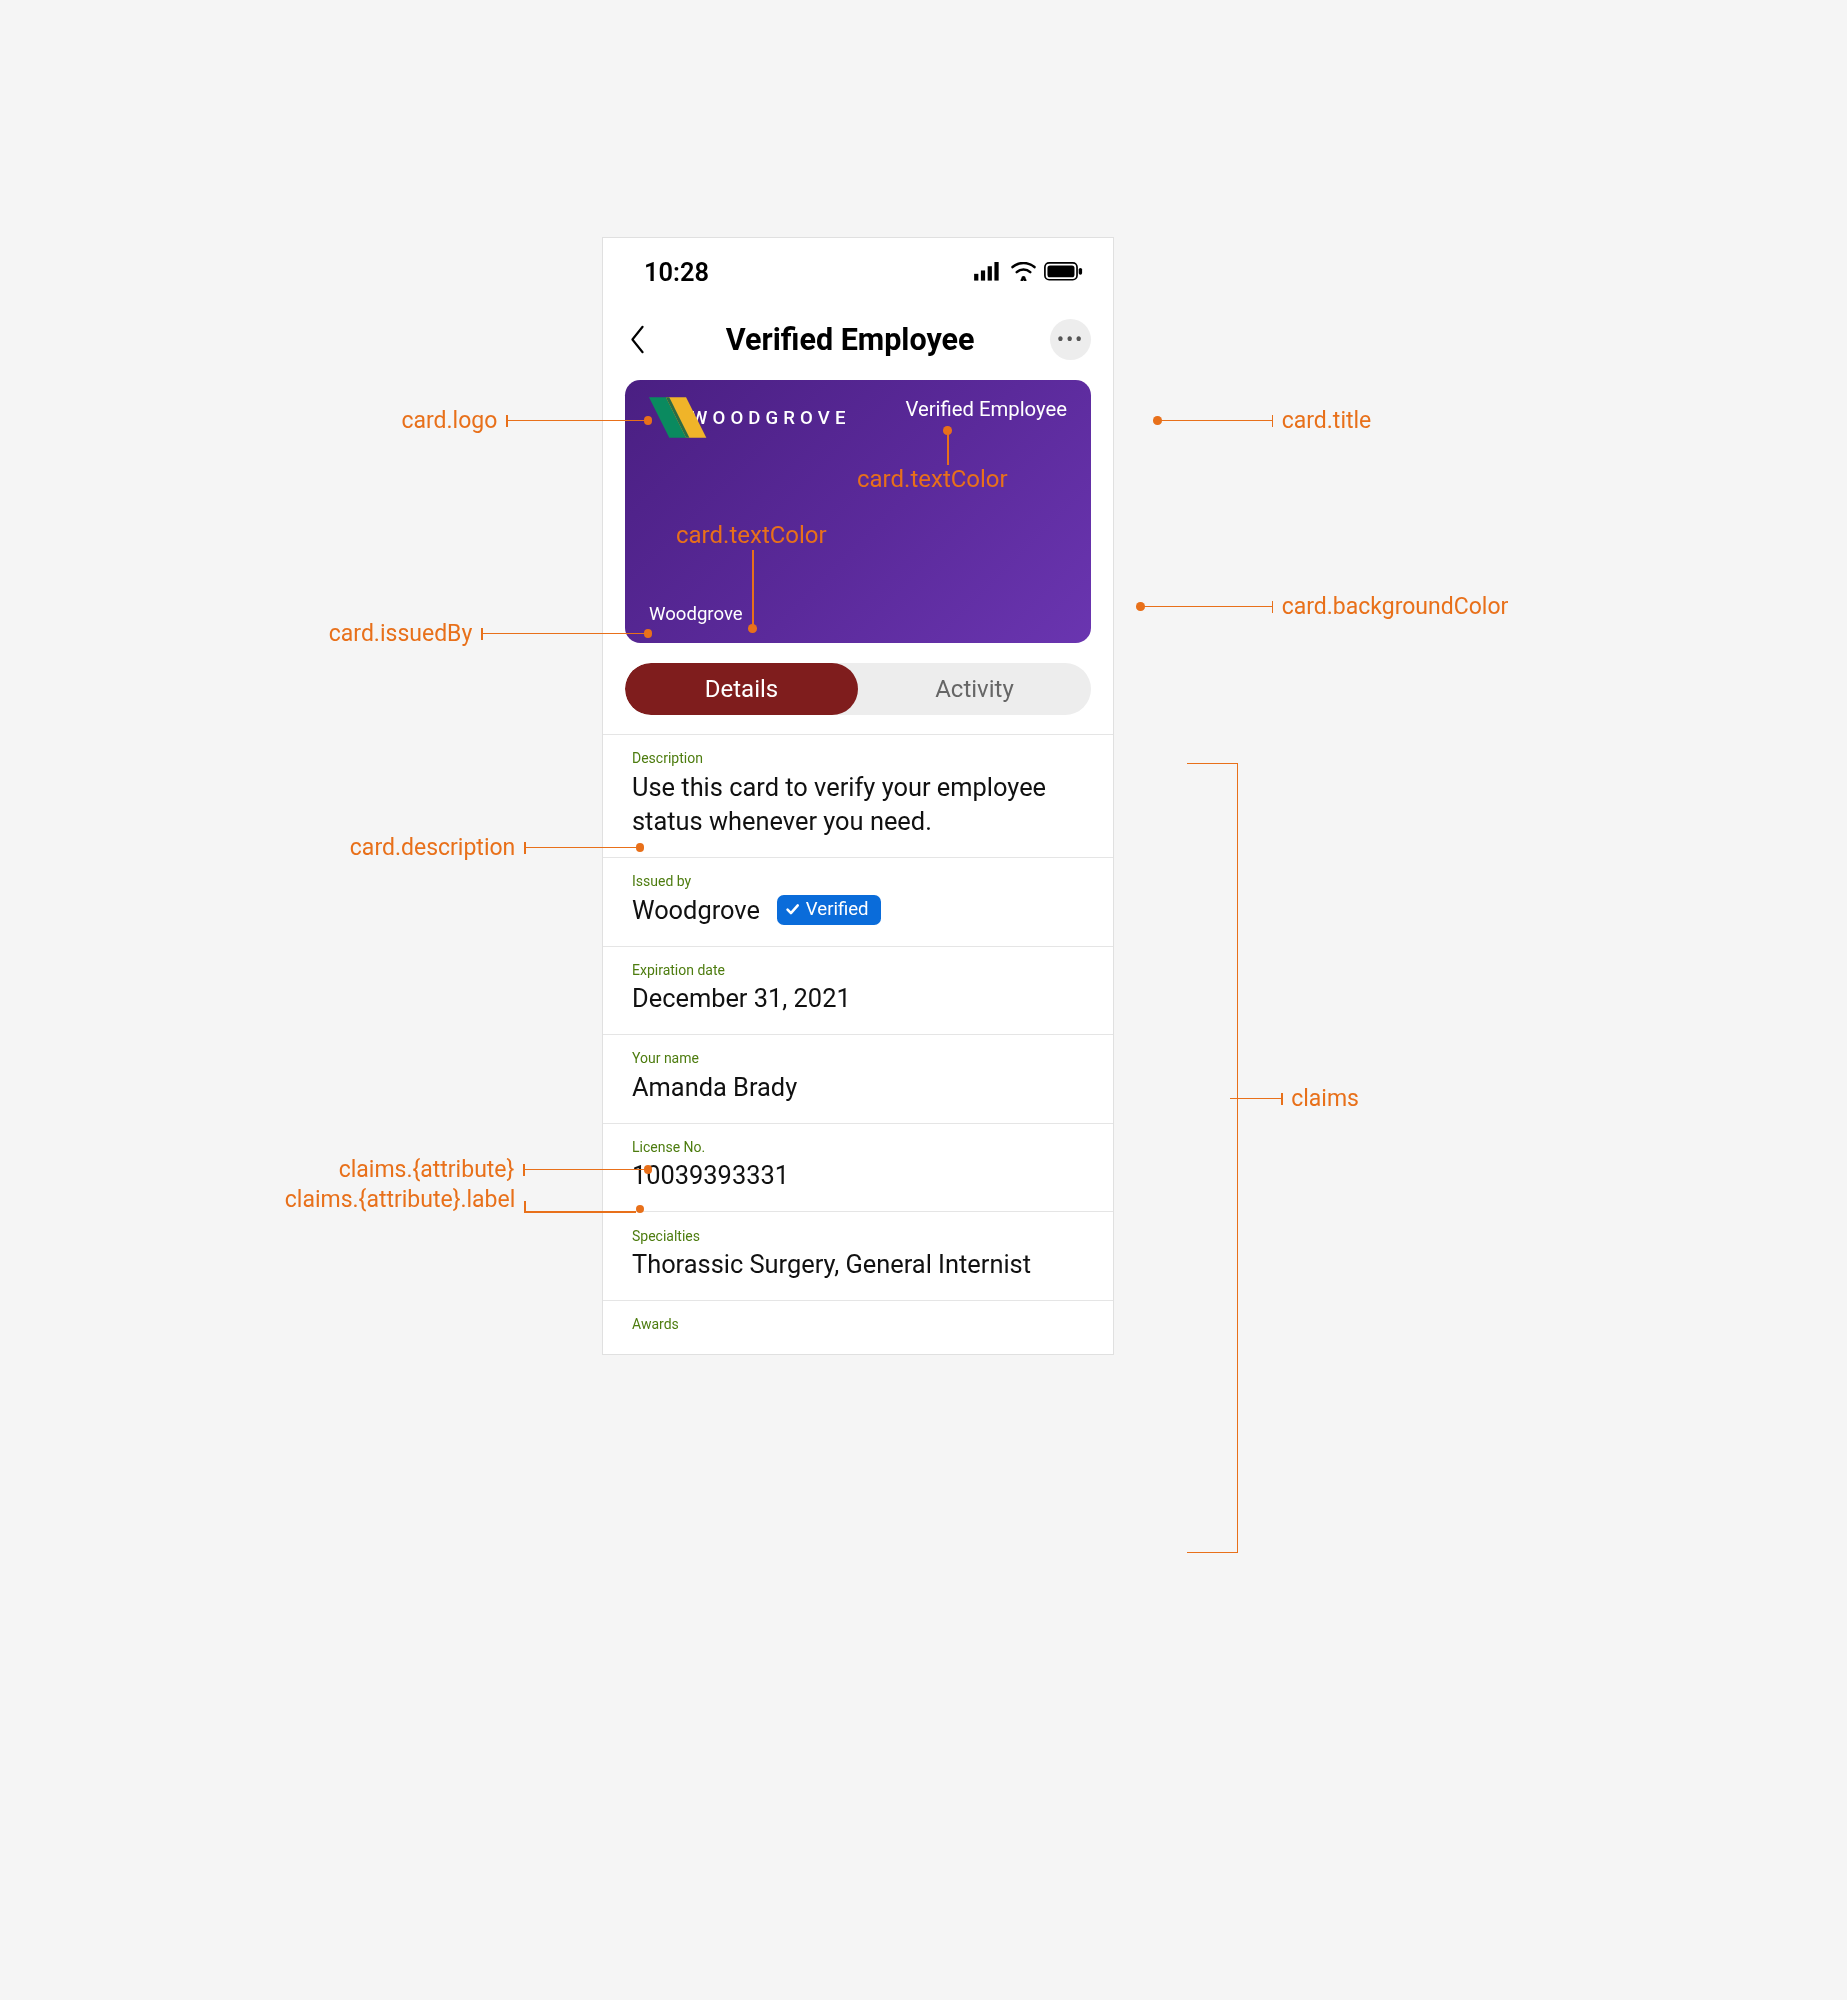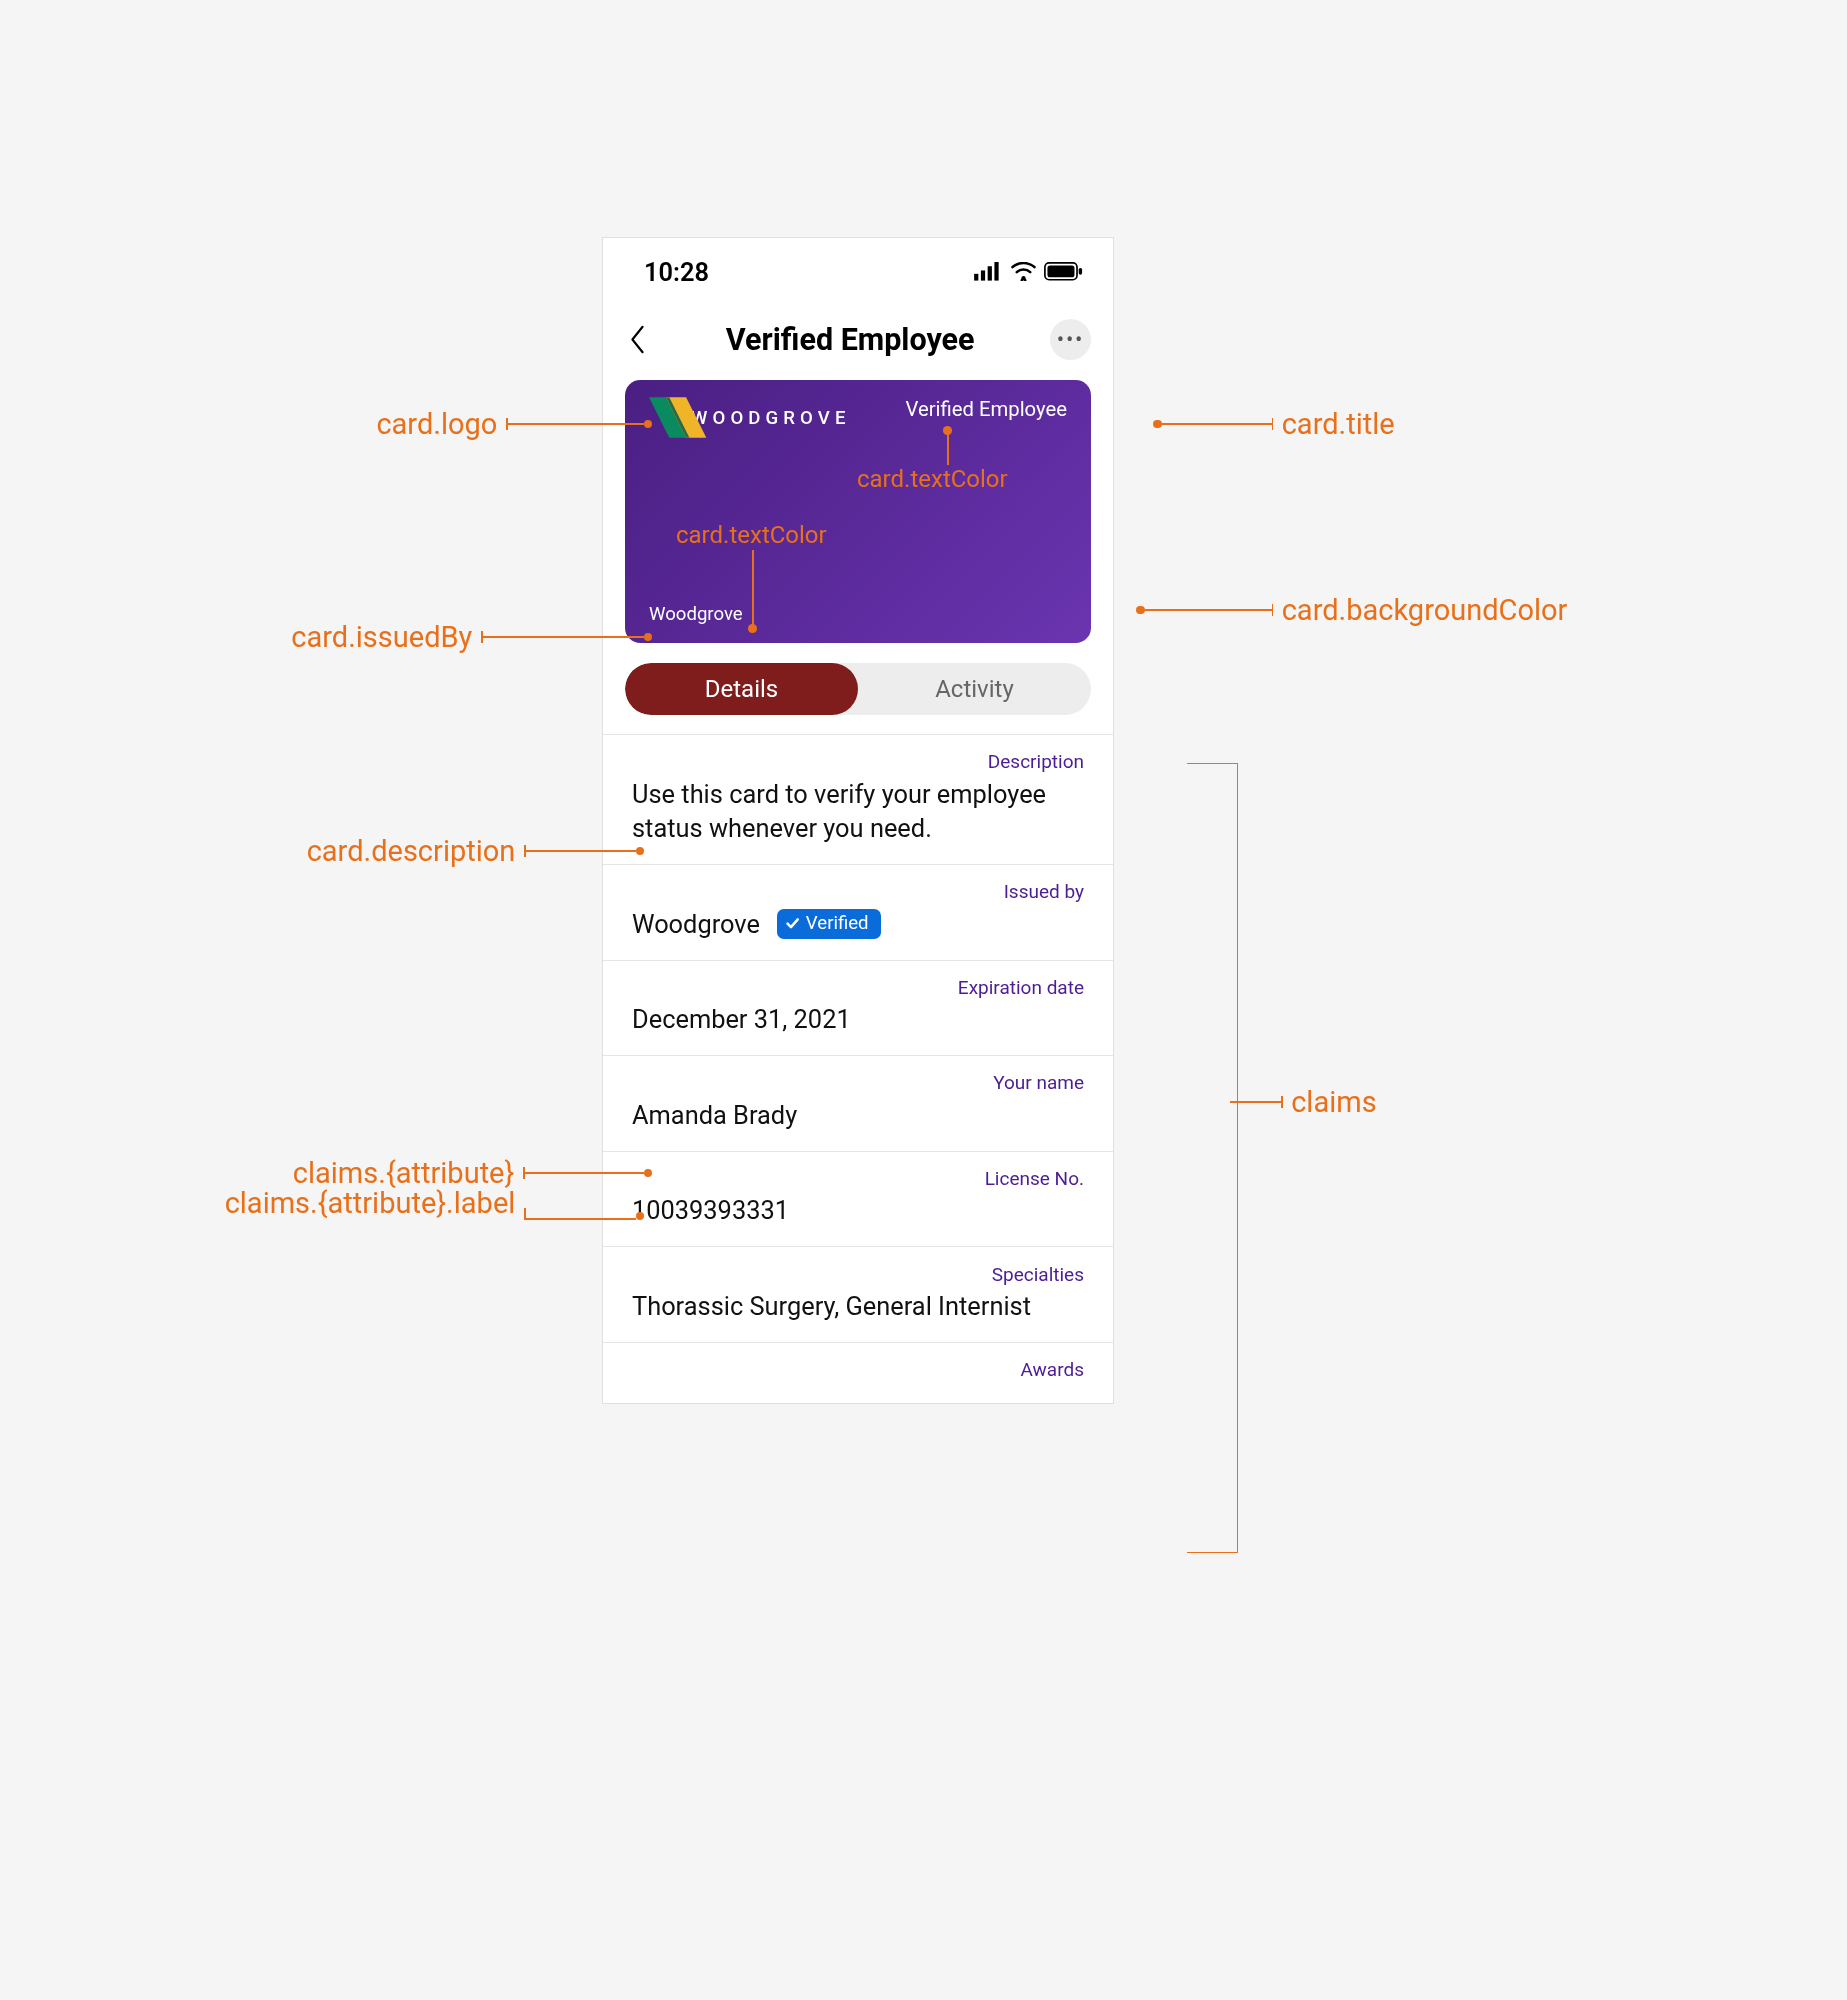--- a/index.html
+++ b/index.html
@@ -123,24 +123,23 @@
   }
   .details-list {
     border-top: 0.8px solid #e5e5e5;
     margin-top: 18.6px;
   }
   .detail-row {
     padding: 15.3px 29px 18.6px 29px;
     border-bottom: 0.8px solid #e5e5e5;
   }
   .detail-label {
-    font-size: 19px;
-    color: #4c1d95;
+    font-size: 14px;
+    color: #4d7c0f;
     margin-bottom: 3.4px;
-    text-align: right;
   }
   .detail-value {
     font-size: 25.4px;
     color: #111;
     line-height: 1.35;
   }
   .issued-row {
     display: flex;
     align-items: center;
     gap: 17px;
@@ -152,21 +151,21 @@
     padding: 3.4px 12px 4.2px 8.5px;
     border-radius: 6.8px;
     display: inline-flex;
     align-items: center;
     gap: 5.1px;
   }
   
   .callout {
     position: absolute;
     color: #e8701a;
-    font-size: 29px;
+    font-size: 23px;
     display: flex;
     align-items: center;
   }
   .callout.left { justify-content: flex-end; text-align: right; }
   .callout.right { justify-content: flex-start; text-align: left; }
   .line {
     height: 1.7px;
     background: #e8701a;
   }
   .tick {

